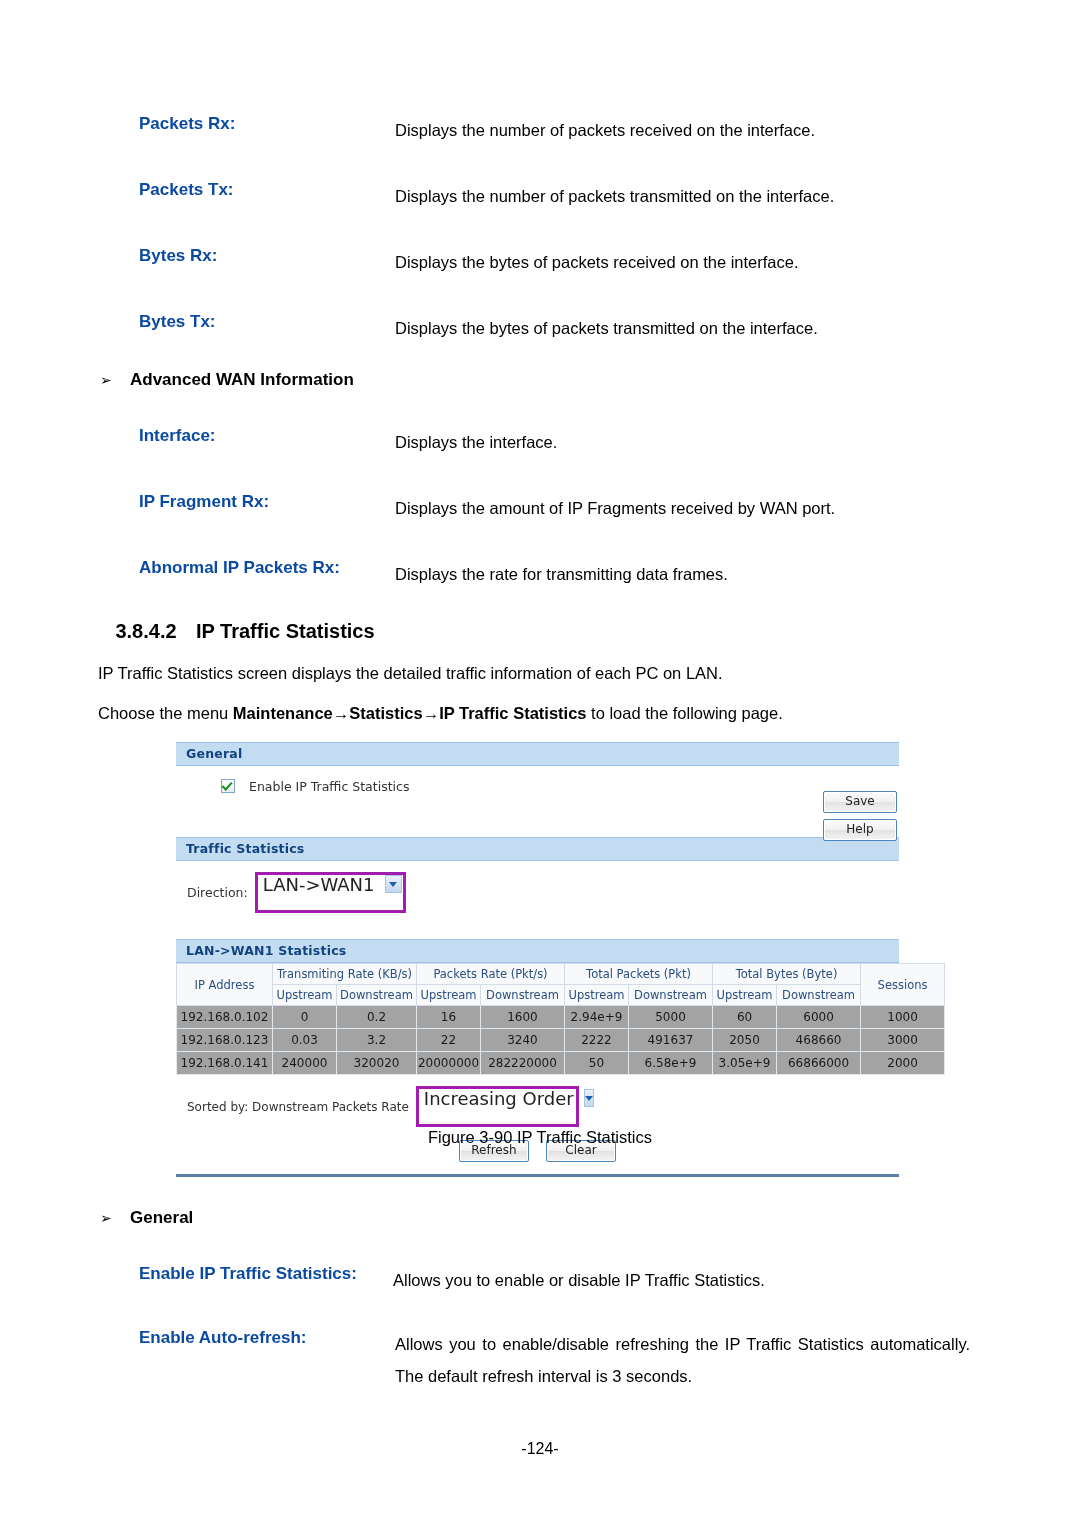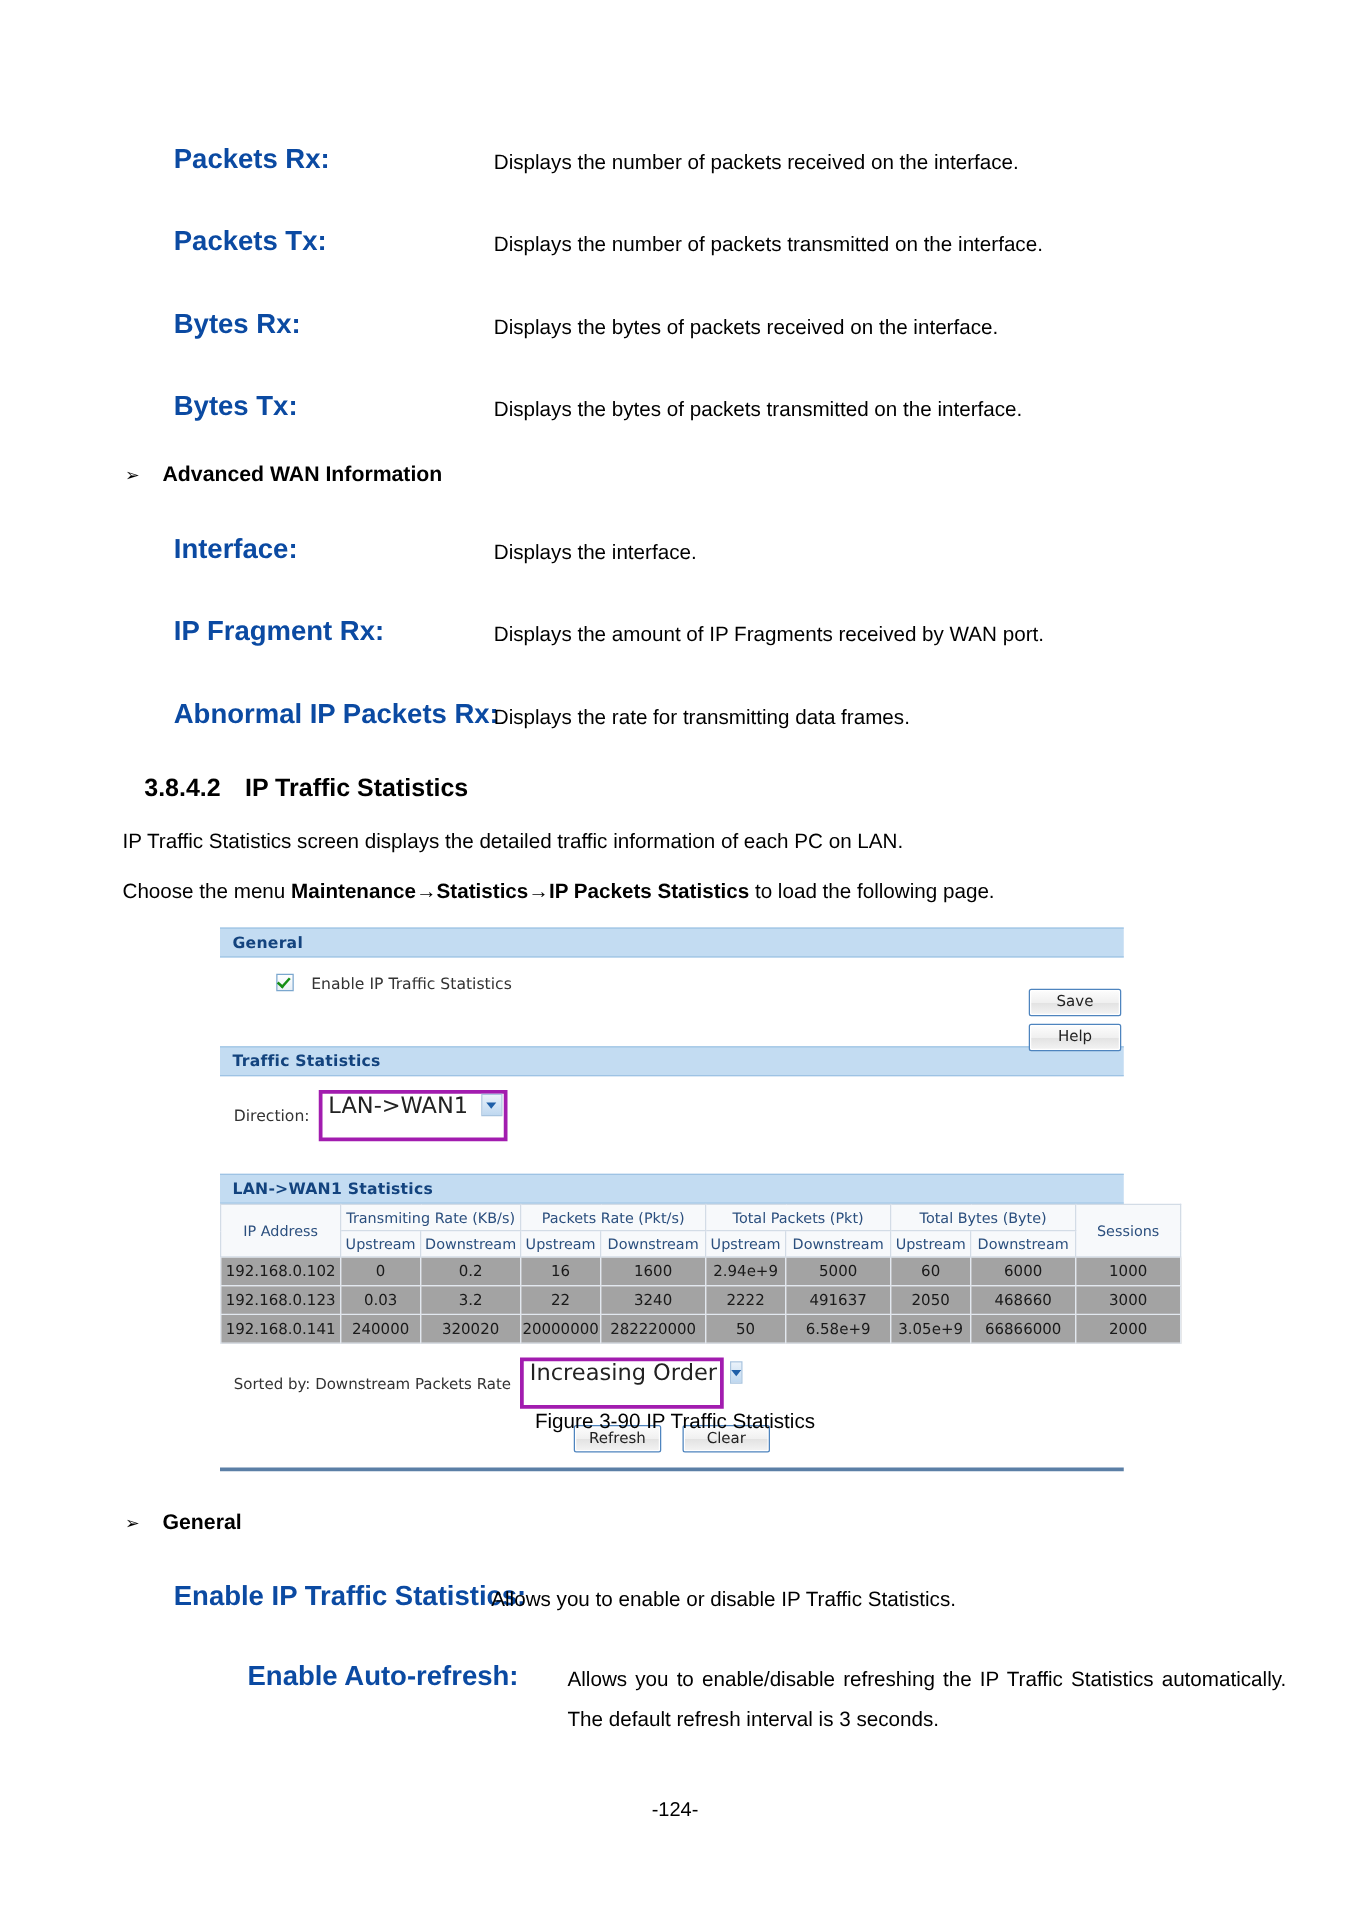--- a/index.html
+++ b/index.html
@@ -24,21 +24,21 @@
 
   
   .defrow {
     position: absolute;
     display: flex;
     align-items: flex-start;
   }
   .term {
     color: #0B4AA2;
     font-weight: bold;
-    font-size: 22px;
+    font-size: 17px;
     white-space: nowrap;
   }
   .desc {
     font-size: 16.5px;
     color: #000;
     line-height: 1.95;
   }
   .desc.justify {
     text-align: justify;
   }
@@ -297,21 +297,21 @@
   </div>
 
   <div class="h3" style="left:96px; top:620px;">
     <span class="num">3.8.4.2</span>
     <span>IP Traffic Statistics</span>
   </div>
 
   <div class="para" style="left:98px; top:664px; width:900px;">IP Traffic Statistics screen displays the detailed traffic information of each PC on LAN.</div>
 
   <div class="para" style="left:98px; top:704px; width:920px;">
-    <span>Choose the menu </span><b>Maintenance→Statistics→IP Packets Statistics</b><span> to load the following page.</span>
+    <span>Choose the menu </span><b>Maintenance→Statistics→IP Traffic Statistics</b><span> to load the following page.</span>
   </div>
 
   <div class="uiwrap">
 
     <div class="sectionbar">General</div>
 
     <div class="gen-body">
       <div class="chkline">
         <span class="chkbox checked"></span>
         <span>Enable IP Traffic Statistics</span>
@@ -435,20 +435,20 @@
   <div class="bulletrow" style="left:100px; top:1208px;">
     <span class="bullet-glyph">➢</span>
     <span class="bullet-label">General</span>
   </div>
 
   <div class="defrow" style="left:139px; top:1264px; width:900px;">
     <div class="term" style="width:254px;">Enable IP Traffic Statistics:</div>
     <div class="desc">Allows you to enable or disable IP Traffic Statistics.</div>
   </div>
 
-  <div class="defrow" style="left:139px; top:1328px; width:890px;justify-content:flex-end;">
+  <div class="defrow" style="left:139px; top:1328px; width:890px;">
     <div class="term" style="width:256px;">Enable Auto-refresh:</div>
     <div class="desc justify" style="width:575px;">Allows you to enable/disable refreshing the IP Traffic Statistics automatically. The default refresh interval is 3 seconds.</div>
   </div>
 
   <div class="pagenum" style="top:1440px;">-124-</div>
 
 </div>
 
 </body></html>

